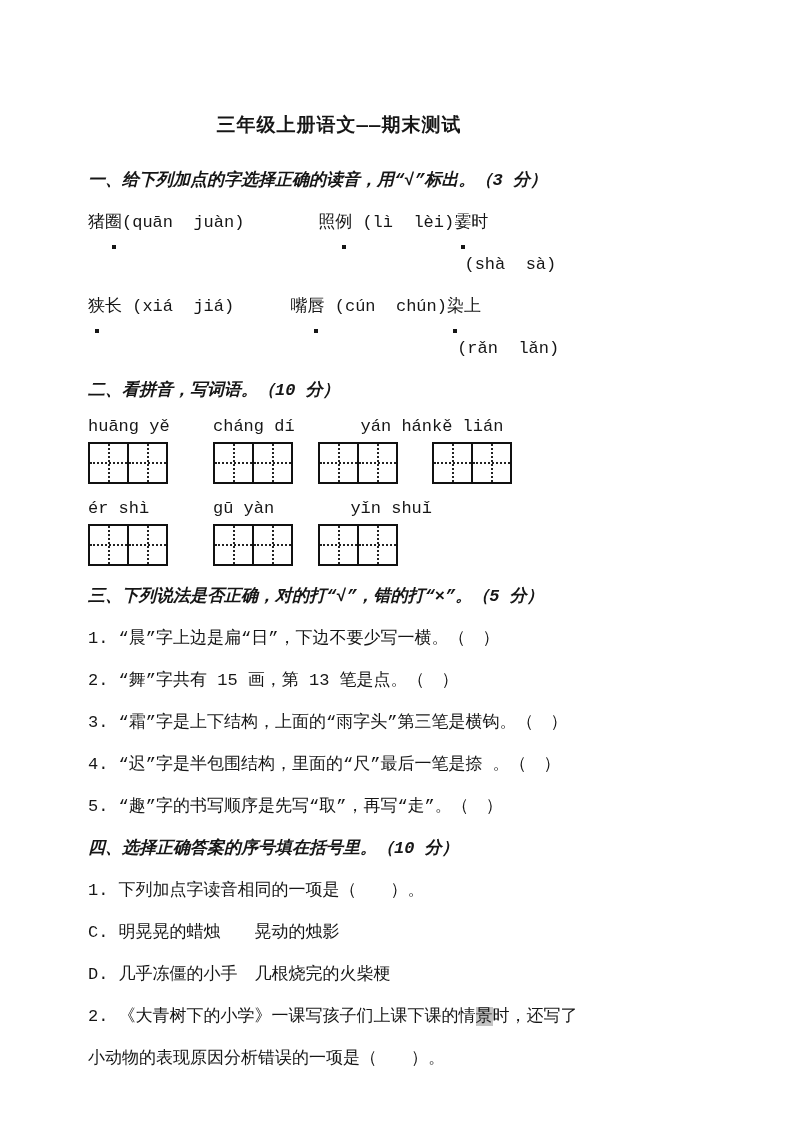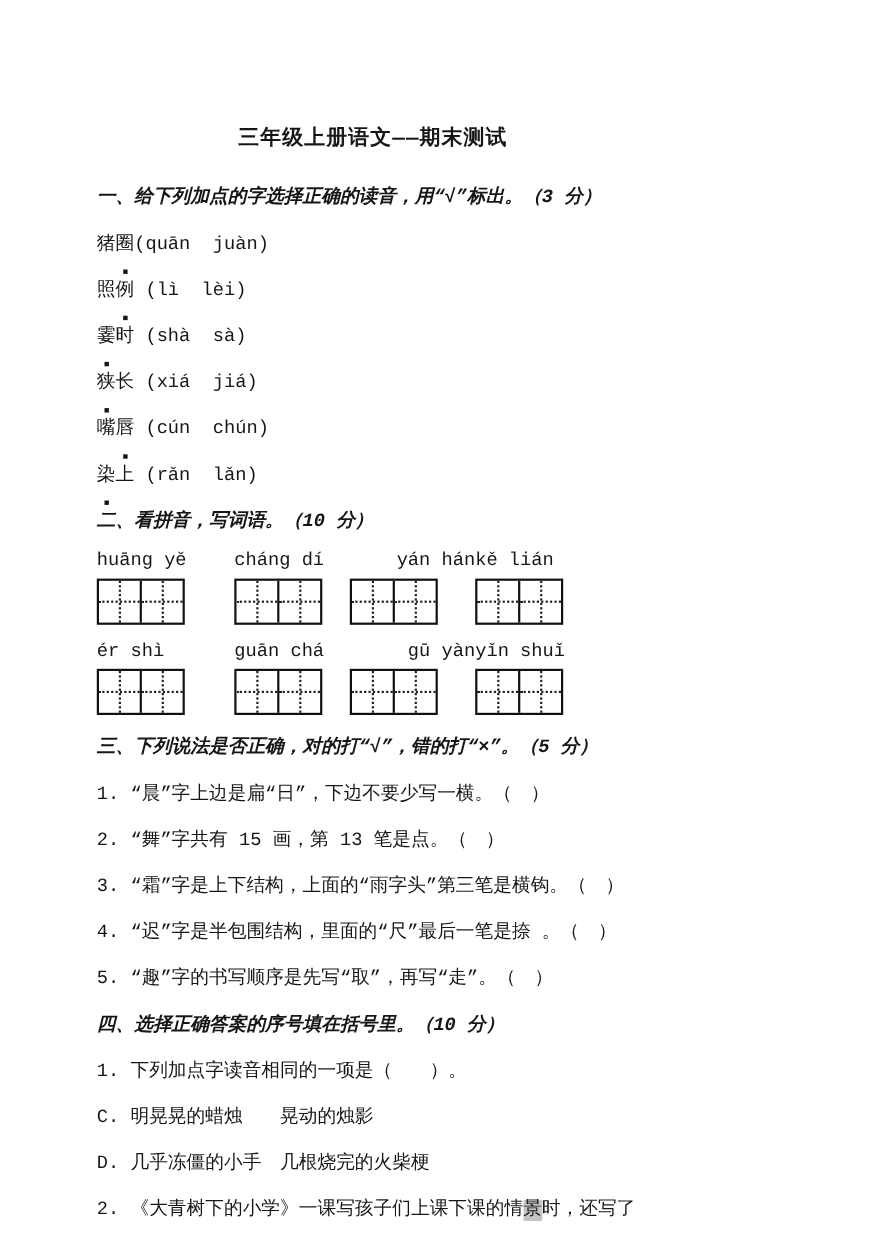--- a/index.html
+++ b/index.html
@@ -9,24 +9,24 @@
     font-size:17px;
   }
   .page{padding:112px 80px 0 88px;box-sizing:border-box;width:670px;}
   .title{
     text-align:center;font-size:19px;font-weight:bold;margin:0 0 20px 0;
     line-height:28px;letter-spacing:1px;white-space:pre-wrap;
   }
   .line{line-height:42px;margin:0;white-space:pre-wrap;}
   .heading{font-weight:bold;font-style:italic;}
   
-  .word-row{display:flex;line-height:42px;white-space:pre-wrap;flex-direction:column;}
+  .word-row{display:flex;line-height:42px;white-space:pre-wrap;}
   .word-item{display:inline-block;}
   .word-row .word-item:nth-child(1){width:180px;}
-  .word-row .word-item:nth-child(2){width:187px;}
+  .word-row .word-item:nth-child(2){width:187px;text-align:right;}
   .word-char{position:relative;display:inline-block;}
   .word-char.dot::after{
     content:"";position:absolute;left:50%;transform:translateX(-50%);
     bottom:-5px;width:4px;height:4px;background:#161616;
   }
   .pinyin{white-space:pre;}
   
   .pinyin-row{display:flex;margin:0 0 10px 0;}
   .pg-col{display:block;}
   .pinyin-row .pg-col:nth-child(1){width:125px;}
@@ -98,27 +98,20 @@
         </div>
         <div class="pinyin-row">
           <div class="pg-col">
             <div class="pinyin-label">ér shì</div>
             <div class="grid">
               <div class="gcell"></div>
               <div class="gcell"></div>
             </div>
           </div>
           <div class="pg-col">
-            <div class="pinyin-label">guān chá</div>
-            <div class="grid">
-              <div class="gcell"></div>
-              <div class="gcell"></div>
-            </div>
-          </div>
-          <div class="pg-col">
             <div class="pinyin-label">gū yàn</div>
             <div class="grid">
               <div class="gcell"></div>
               <div class="gcell"></div>
             </div>
           </div>
           <div class="pg-col">
             <div class="pinyin-label">yǐn shuǐ</div>
             <div class="grid">
               <div class="gcell"></div>

